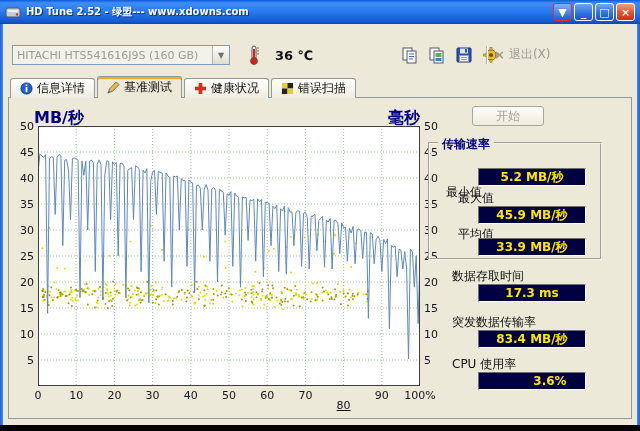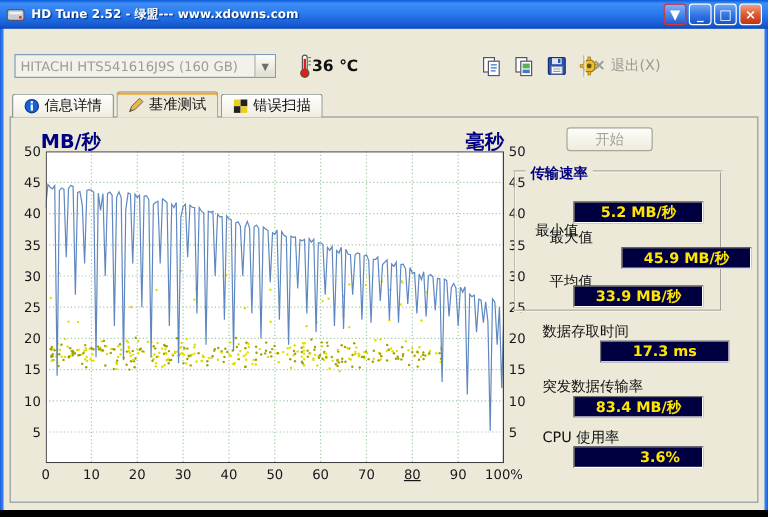--- a/index.html
+++ b/index.html
@@ -20,21 +20,21 @@
     display:flex; align-items:center; justify-content:center; line-height:1; cursor:pointer;}
   .tb-btn.close { background:linear-gradient(180deg,#f0a080,#dd5a32 50%,#c13413); }
   .tb-btn.dl { background:linear-gradient(180deg,#7fb2ff,#1e5fd0); border-color:#e03030; }
 
   
   .toolbar-combo { position:absolute; left:12px; top:45px; width:218px; height:20px; border:1px solid #7F9DB9;
     background:#f2f1ea; display:flex; align-items:center; cursor:default;}
   .combo-text { flex:1; font-size:11px; color:#9c9c94; padding-left:4px; white-space:nowrap; overflow:hidden;}
   .combo-arrow { width:17px; height:18px; background:linear-gradient(#fdfdfb,#e0ddd0); border-left:1px solid #b5b2a5;
     display:flex; align-items:center; justify-content:center; font-size:8px; color:#707068;}
-  .temp-wrap { position:absolute; left:248px; top:45px; display:flex; align-items:center; gap:0;}
+  .temp-wrap { position:absolute; left:248px; top:45px; display:flex; align-items:center; gap:15px;}
   .temp-text { font-size:13px; font-weight:bold; color:#101010;}
   .tool-btns { position:absolute; left:398px; top:44px; display:flex; gap:3px;}
   .tool-btn { width:24px; height:22px; display:flex; align-items:center; justify-content:center; border:1px solid transparent; cursor:pointer;}
   .tool-sep { position:absolute; left:486px; top:46px; width:2px; height:18px; border-left:1px solid #b5b2a5; border-right:1px solid #fff;}
   .exit-btn { position:absolute; left:494px; top:46px; display:flex; align-items:center; gap:4px; cursor:default;}
   .exit-x { color:#9a9a93; font-weight:bold; font-size:13px;}
   .exit-label { color:#9a9a93; font-size:12px;}
 
   
   .tabs { position:absolute; left:10px; top:76px; height:22px; display:flex; align-items:flex-end; z-index:5;}
@@ -157,20 +157,27 @@
         <rect x="6" y="2.5" width="2" height="2" fill="#fff"></rect>
       </svg>
       <span>信息详情</span>
     </div>
     <div class="tab active">
       <svg width="13" height="13" viewBox="0 0 14 14">
         <polygon points="1,13 3,8 10,1 13,4 6,11" fill="#e8b84b" stroke="#555" stroke-width="0.8"></polygon>
         <polygon points="1,13 3,11.5 2.5,10.5" fill="#333"></polygon>
       </svg>
       <span>基准测试</span>
+    </div>
+    <div class="tab">
+      <svg width="13" height="13" viewBox="0 0 14 14">
+        <rect x="5" y="1" width="4" height="12" fill="#d03020"></rect>
+        <rect x="1" y="5" width="12" height="4" fill="#d03020"></rect>
+      </svg>
+      <span>健康状况</span>
     </div>
     <div class="tab">
       <svg width="13" height="13" viewBox="0 0 14 14">
         <rect x="1" y="1" width="6" height="6" fill="#e8d020"></rect>
         <rect x="7" y="1" width="6" height="6" fill="#222"></rect>
         <rect x="1" y="7" width="6" height="6" fill="#222"></rect>
         <rect x="7" y="7" width="6" height="6" fill="#e8d020"></rect>
       </svg>
       <span>错误扫描</span>
     </div>
@@ -634,41 +641,41 @@
       <span class="ytick r" style="left: 414px; top: 224px;">10</span>
       <span class="ytick r" style="left: 414px; top: 250px;">5</span>
       <span class="xtick" style="left: 11px; top: 285px;">0</span>
       <span class="xtick" style="left: 49.2px; top: 285px;">10</span>
       <span class="xtick" style="left: 87.4px; top: 285px;">20</span>
       <span class="xtick" style="left: 125.6px; top: 285px;">30</span>
       <span class="xtick" style="left: 163.8px; top: 285px;">40</span>
       <span class="xtick" style="left: 202px; top: 285px;">50</span>
       <span class="xtick" style="left: 240.2px; top: 285px;">60</span>
       <span class="xtick" style="left: 278.4px; top: 285px;">70</span>
-      <span class="xtick" style="left: 316.6px; top: 285px; text-decoration: underline;">80</span>
+      <span class="xtick" style="left: 316.6px; top: 295px; text-decoration: underline;">80</span>
       <span class="xtick" style="left: 354.8px; top: 285px;">90</span>
       <span class="xtick" style="left: 393px; top: 285px;">100%</span>
     </div>
 
   <div class="start-btn">开始</div>
 
   <div class="groupbox">
     <span class="groupbox-legend">传输速率</span>
   </div>
 
   <span class="plabel" style="left:446px; top:152px;margin-top:32px;">最小值</span>
   <div class="vbox" style="left:478px; top:168px;">5.2 MB/秒</div>
 
   <span class="plabel" style="left:458px; top:190px;">最大值</span>
-  <div class="vbox" style="left:478px; top:206px;margin-left:40px;">45.9 MB/秒</div>
+  <div class="vbox" style="left:478px; top:206px;">45.9 MB/秒</div>
 
   <span class="plabel" style="left:458px; top:226px;">平均值</span>
   <div class="vbox" style="left:478px; top:238px;">33.9 MB/秒</div>
 
   <span class="plabel" style="left:452px; top:268px;">数据存取时间</span>
-  <div class="vbox" style="left:478px; top:284px;margin-left:22px;">17.3 ms</div>
+  <div class="vbox" style="left:478px; top:284px;">17.3 ms</div>
 
   <span class="plabel" style="left:452px; top:314px;">突发数据传输率</span>
   <div class="vbox" style="left:478px; top:330px;">83.4 MB/秒</div>
 
   <span class="plabel" style="left:452px; top:356px;">CPU 使用率</span>
   <div class="vbox" style="left:478px; top:372px;padding-left:36px;">3.6%</div>
 </div>
 
 </body></html>

